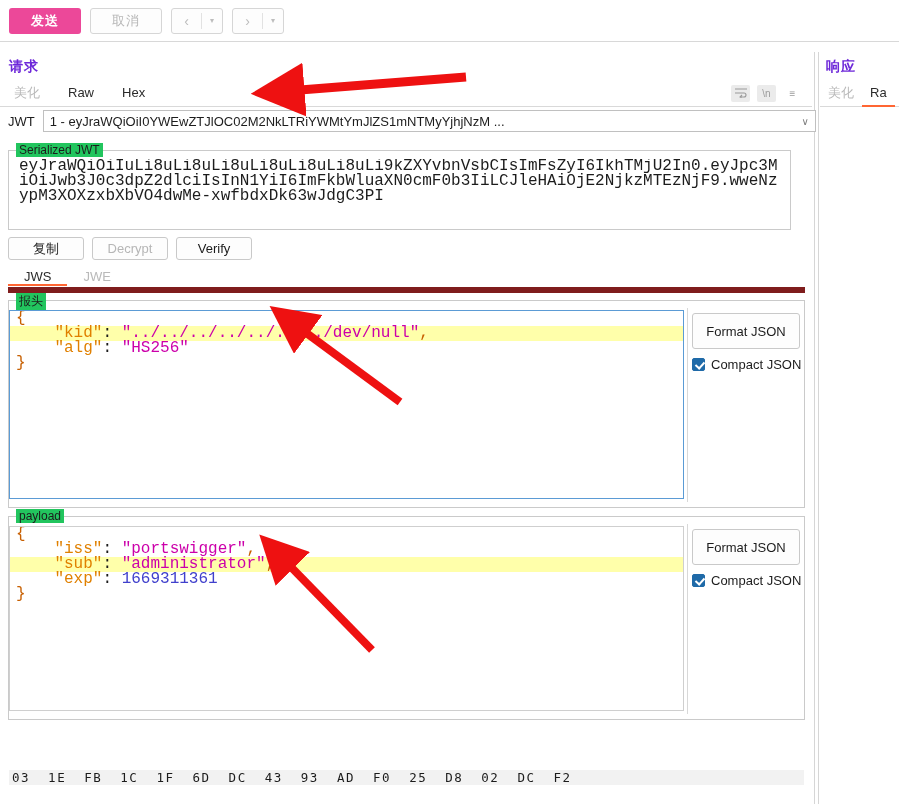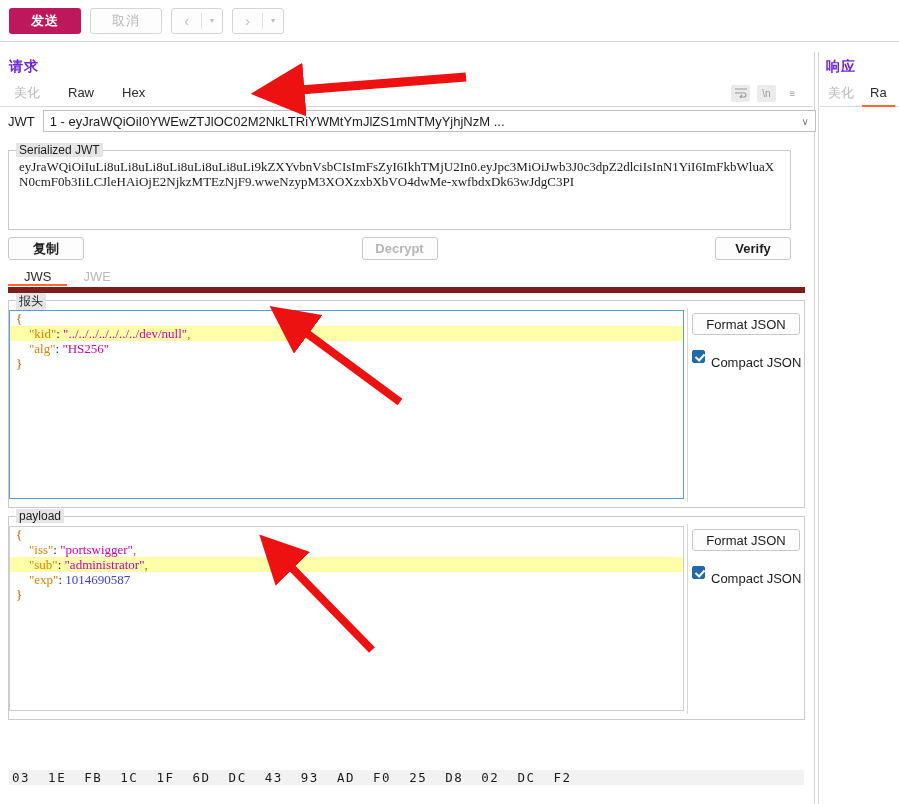--- a/index.html
+++ b/index.html
@@ -16,21 +16,21 @@
 
   
   .toolbar {
     position: absolute; left: 0; top: 0; width: 899px; height: 42px;
     background: #ffffff;
     border-bottom: 1px solid #d8d8d8;
     display: flex; align-items: center; padding-left: 9px; gap: 9px;
   }
   .btn-send {
     width: 72px; height: 26px;
-    background: #be185d; color: #ffffff;
+    background: #ec4899; color: #ffffff;
     border: none; border-radius: 3px;
     font-family: "Liberation Sans", sans-serif;
     font-size: 13px; font-weight: bold;
     letter-spacing: 1px;
     cursor: pointer;
     display: flex; align-items: center; justify-content: center;
   }
   .btn-cancel {
     width: 72px; height: 26px;
     background: #fdfdfd; color: #b6b6b6;
@@ -109,44 +109,44 @@
   .combo .chev { color: #7c7c7c; font-size: 10px; padding-left: 6px; }
 
   
   .group {
     position: absolute;
     border: 1px solid #cacaca;
     background: #ffffff;
   }
   .group > .legend {
     position: absolute; top: -8px; left: 7px;
-    background: #e5e5e5; padding: 0 3px;
+    background: #22c55e; padding: 0 3px;
     font-size: 12px; color: #1c1c1c;
   }
   #grp-serialized { left: 8px; top: 150px; width: 783px; height: 80px; }
   #grp-header { left: 8px; top: 300px; width: 797px; height: 208px; }
   #grp-payload { left: 8px; top: 516px; width: 797px; height: 204px; }
   #grp-signature { left: 8px; top: 732px; width: 797px; height: 60px; }
 
   .mono {
-    font-family: Liberation Serif, serif;
-    font-size: 13px;
+    font-family: Liberation Mono, monospace;
+    font-size: 16px;
     line-height: 15px;
     color: #1c1c1c;
     white-space: pre-wrap;
     word-break: break-all;
   }
   #serialized-text {
     position: absolute; left: 10px; top: 8px; width: 762px; height: 62px;
     overflow: hidden;
   }
 
   .jwt-actions {
     position: absolute; left: 8px; top: 237px; width: 783px;
-    display: flex; justify-content: space-between; gap: 20px; font-weight: bold;
+    display: flex; justify-content: flex-start; gap: 8px;
   }
   .sbtn {
     min-width: 76px; height: 23px; padding: 0 10px;
     background: #fdfdfd; border: 1px solid #c9c9c9; border-radius: 3px;
     font-size: 13px; color: #1c1c1c; cursor: pointer;
     display: flex; align-items: center; justify-content: center;
   }
   .sbtn.disabled { color: #b6b6b6; }
 
   
@@ -172,36 +172,36 @@
   .k-punct { color: #c75f00; }
   .k-key { color: #e08000; }
   .k-str { color: #cc00aa; }
   .k-num { color: #4040cc; }
   .k-colon { color: #1c1c1c; }
 
   .side-panel { position: absolute; }
   #side-header { left: 692px; top: 313px; }
   #side-payload { left: 692px; top: 529px; }
   .fmt-btn {
-    width: 108px; height: 22px;
+    width: 108px; height: 36px;
     background: #fdfdfd; border: 1px solid #c9c9c9; border-radius: 3px;
     font-size: 13px; color: #1c1c1c; cursor: pointer;
     display: flex; align-items: center; justify-content: center;
   }
   .chk-row { display: flex; align-items: center; gap: 6px; margin-top: 8px; cursor: pointer; }
   .chk {
     width: 13px; height: 13px; background: #1f6aa8; border: 1px solid #1f6aa8;
     border-radius: 2px; position: relative;
   }
   .chk::after {
     content: ""; position: absolute; left: 3.5px; top: 1px;
     width: 4px; height: 7px; border: solid #ffffff;
     border-width: 0 2px 2px 0; transform: rotate(42deg);
   }
-  .chk-label { font-size: 13px; color: #1c1c1c; margin-top: 12px; }
+  .chk-label { font-size: 13px; color: #1c1c1c; }
 
   
   .inner-div {
     position: absolute; width: 1px; background: #d8d8d8;
   }
   #inner-div-h { left: 687px; top: 308px; height: 194px; }
   #inner-div-p { left: 687px; top: 524px; height: 190px; }
 
   
   #sig-rows {
@@ -307,21 +307,21 @@
   </div>
 
   <div class="group" id="grp-payload">
     <span class="legend">payload</span>
   </div>
   <div class="inner-div" id="inner-div-p"></div>
   <div class="editor plain" id="editor-payload">
     <div class="code-line mono"><span class="k-punct">{</span></div>
     <div class="code-line mono">    <span class="k-key">"iss"</span><span class="k-colon">: </span><span class="k-str">"portswigger"</span><span class="k-punct">,</span></div>
     <div class="code-line mono hl">    <span class="k-key">"sub"</span><span class="k-colon">: </span><span class="k-str">"administrator"</span><span class="k-punct">,</span></div>
-    <div class="code-line mono">    <span class="k-key">"exp"</span><span class="k-colon">: </span><span class="k-num">1014690587</span></div>
+    <div class="code-line mono">    <span class="k-key">"exp"</span><span class="k-colon">: </span><span class="k-num">1669311361</span></div>
     <div class="code-line mono"><span class="k-punct">}</span></div>
   </div>
   <div class="side-panel" id="side-payload">
     <div class="fmt-btn">Format JSON</div>
     <div class="chk-row">
       <span class="chk"></span>
       <span class="chk-label">Compact JSON</span>
     </div>
   </div>
 

